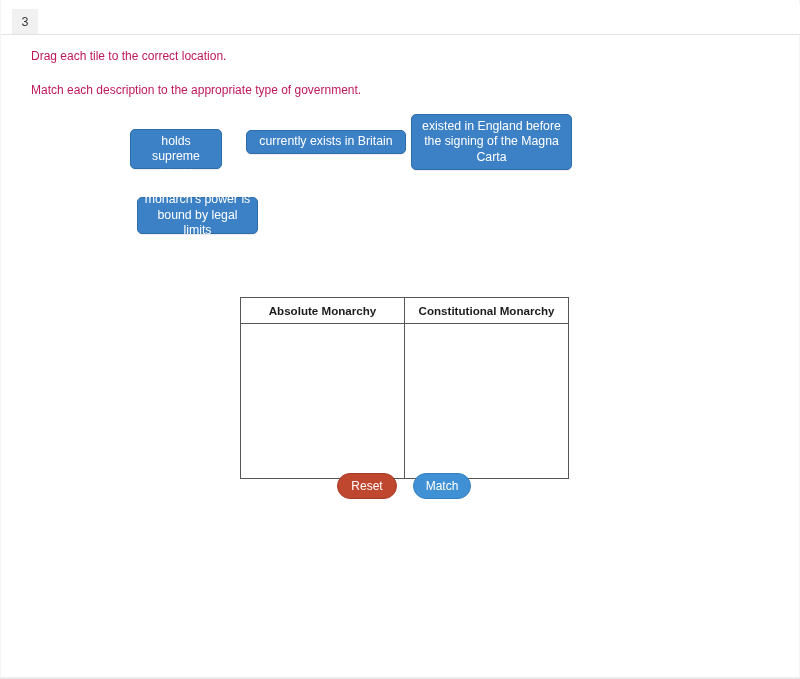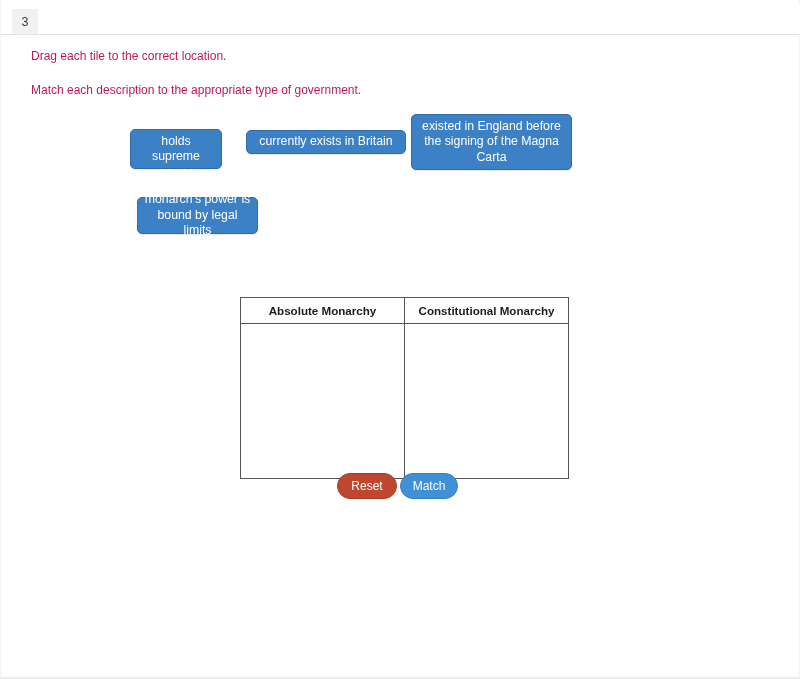--- a/index.html
+++ b/index.html
@@ -136,21 +136,21 @@
     vertical-align: top;
     background: #ffffff;
   }
 
   
   .button-row {
     position: absolute;
     left: 336px;
     top: 473px;
     display: flex;
-    gap: 3px;
+    gap: 16px;
   }
   .btn {
     border-radius: 16px;
     font-size: 12px;
     color: #ffffff;
     display: flex;
     align-items: center;
     justify-content: center;
     cursor: pointer;
     font-family: "Liberation Sans", sans-serif;

